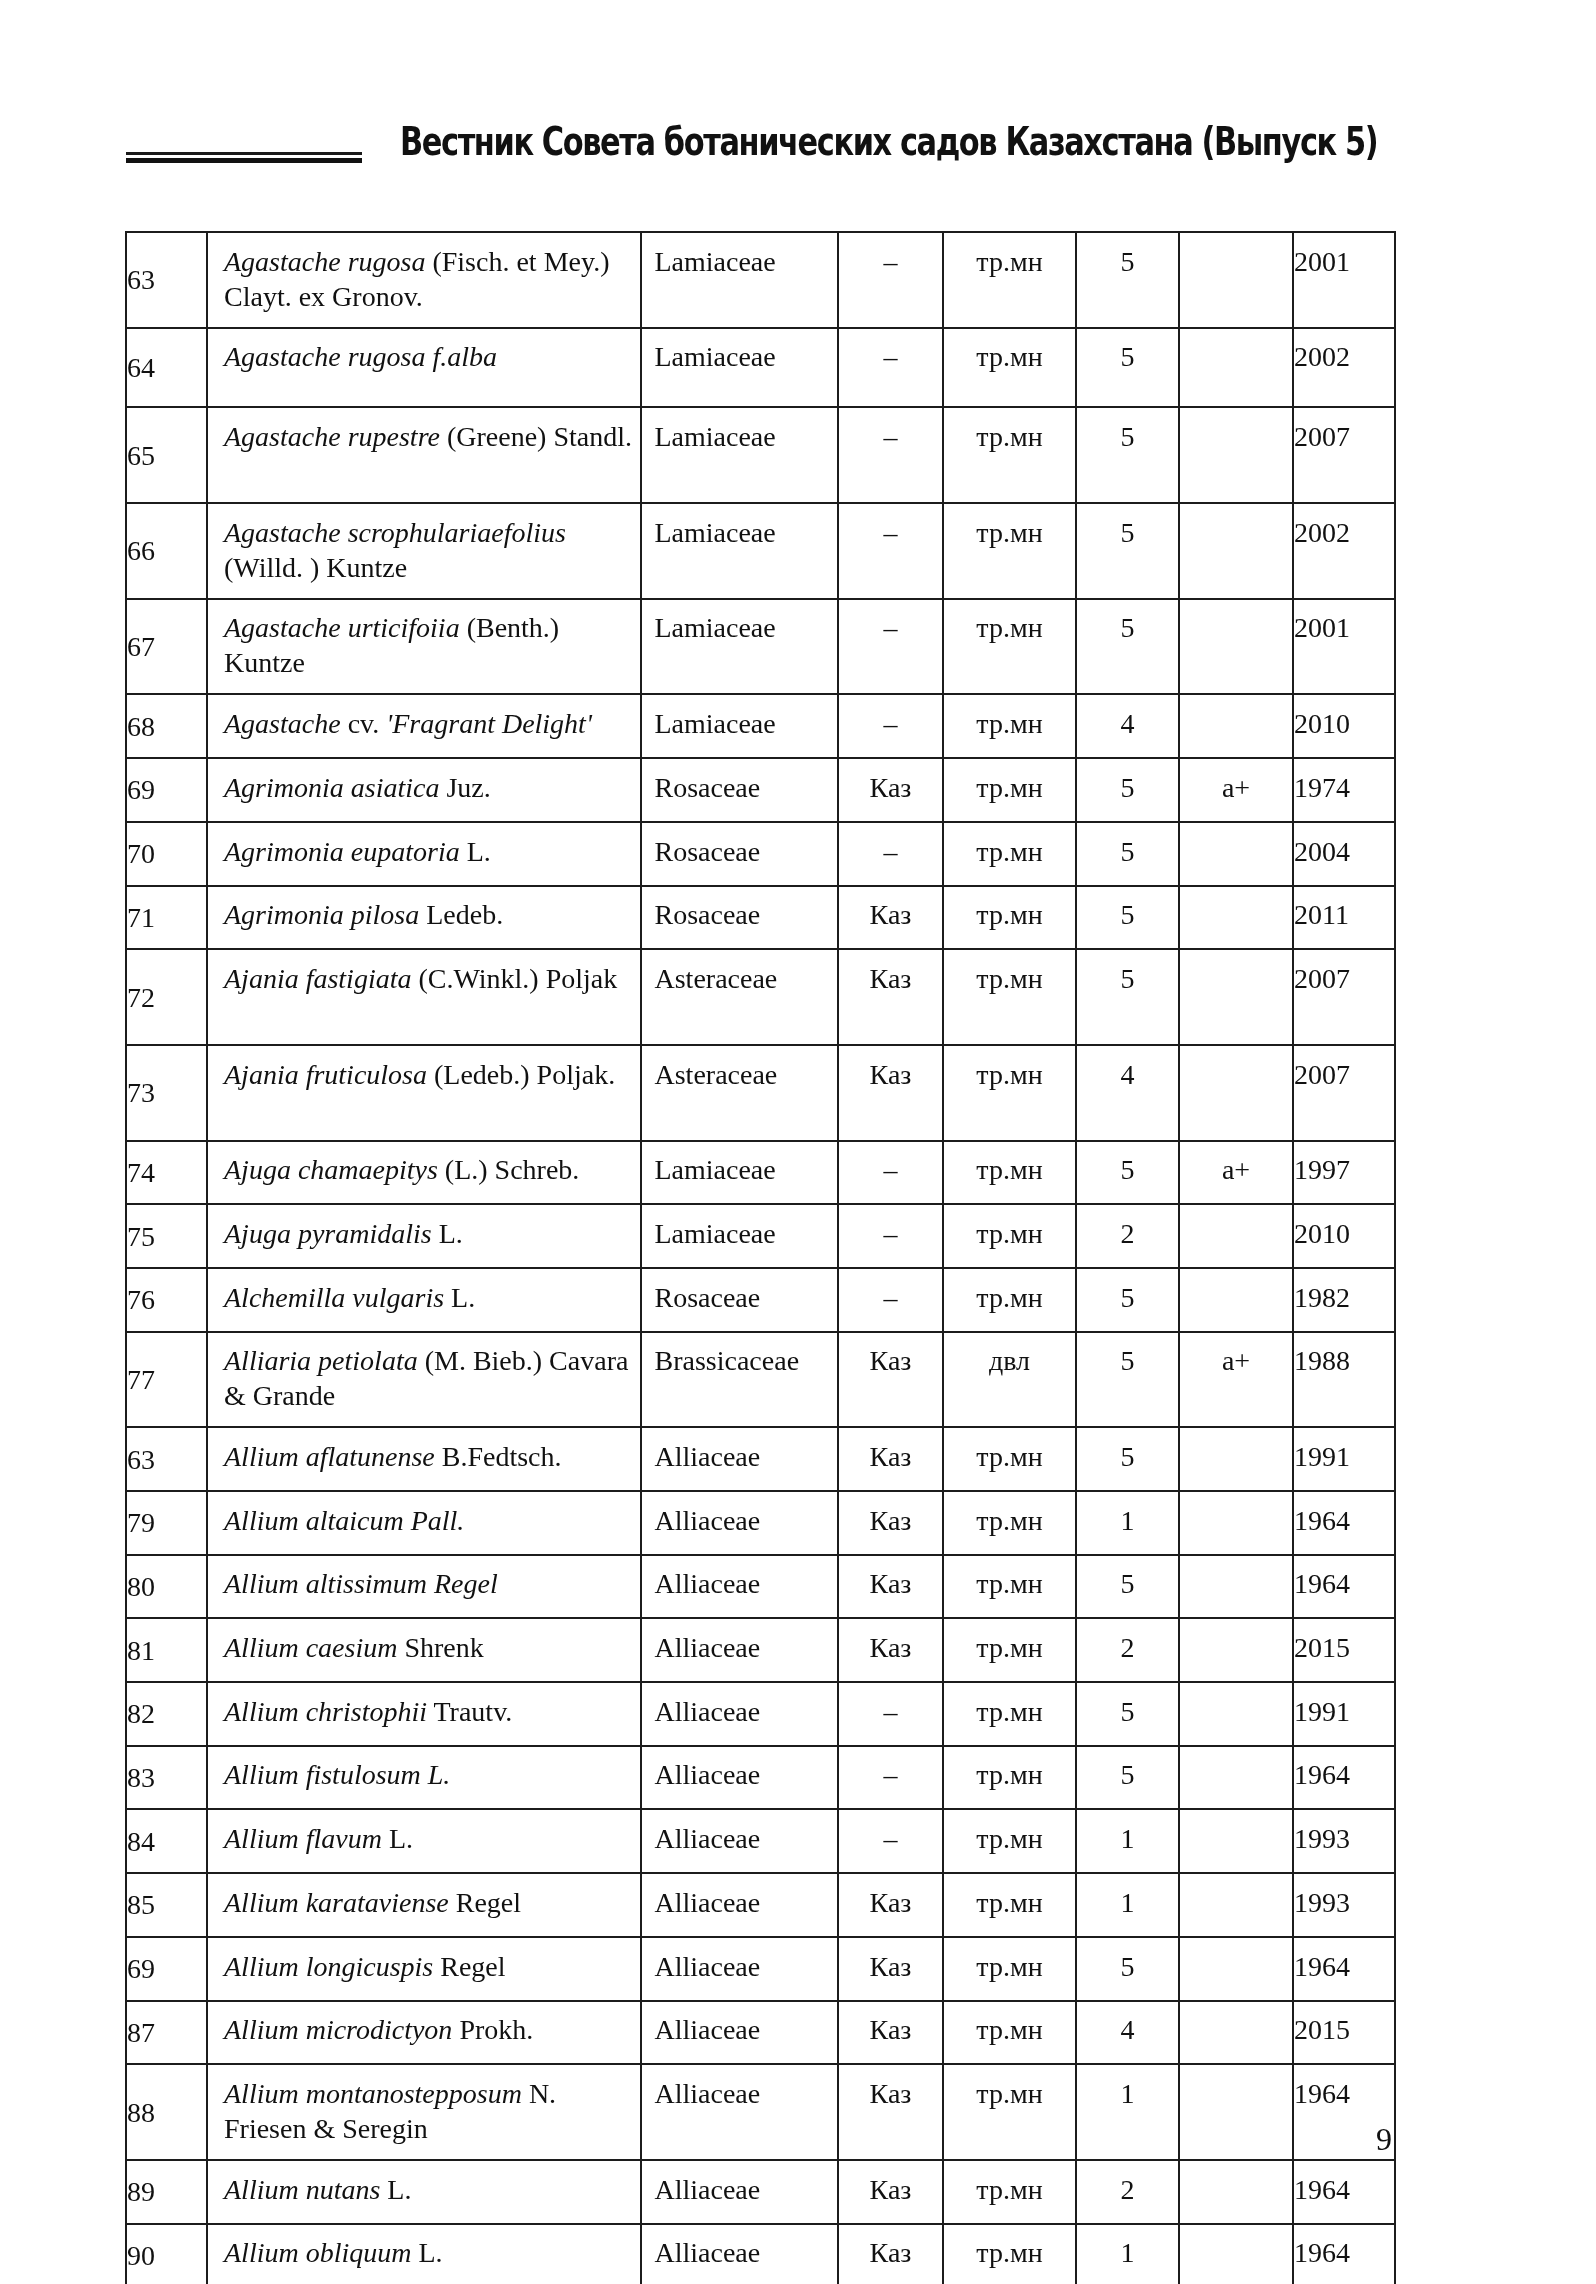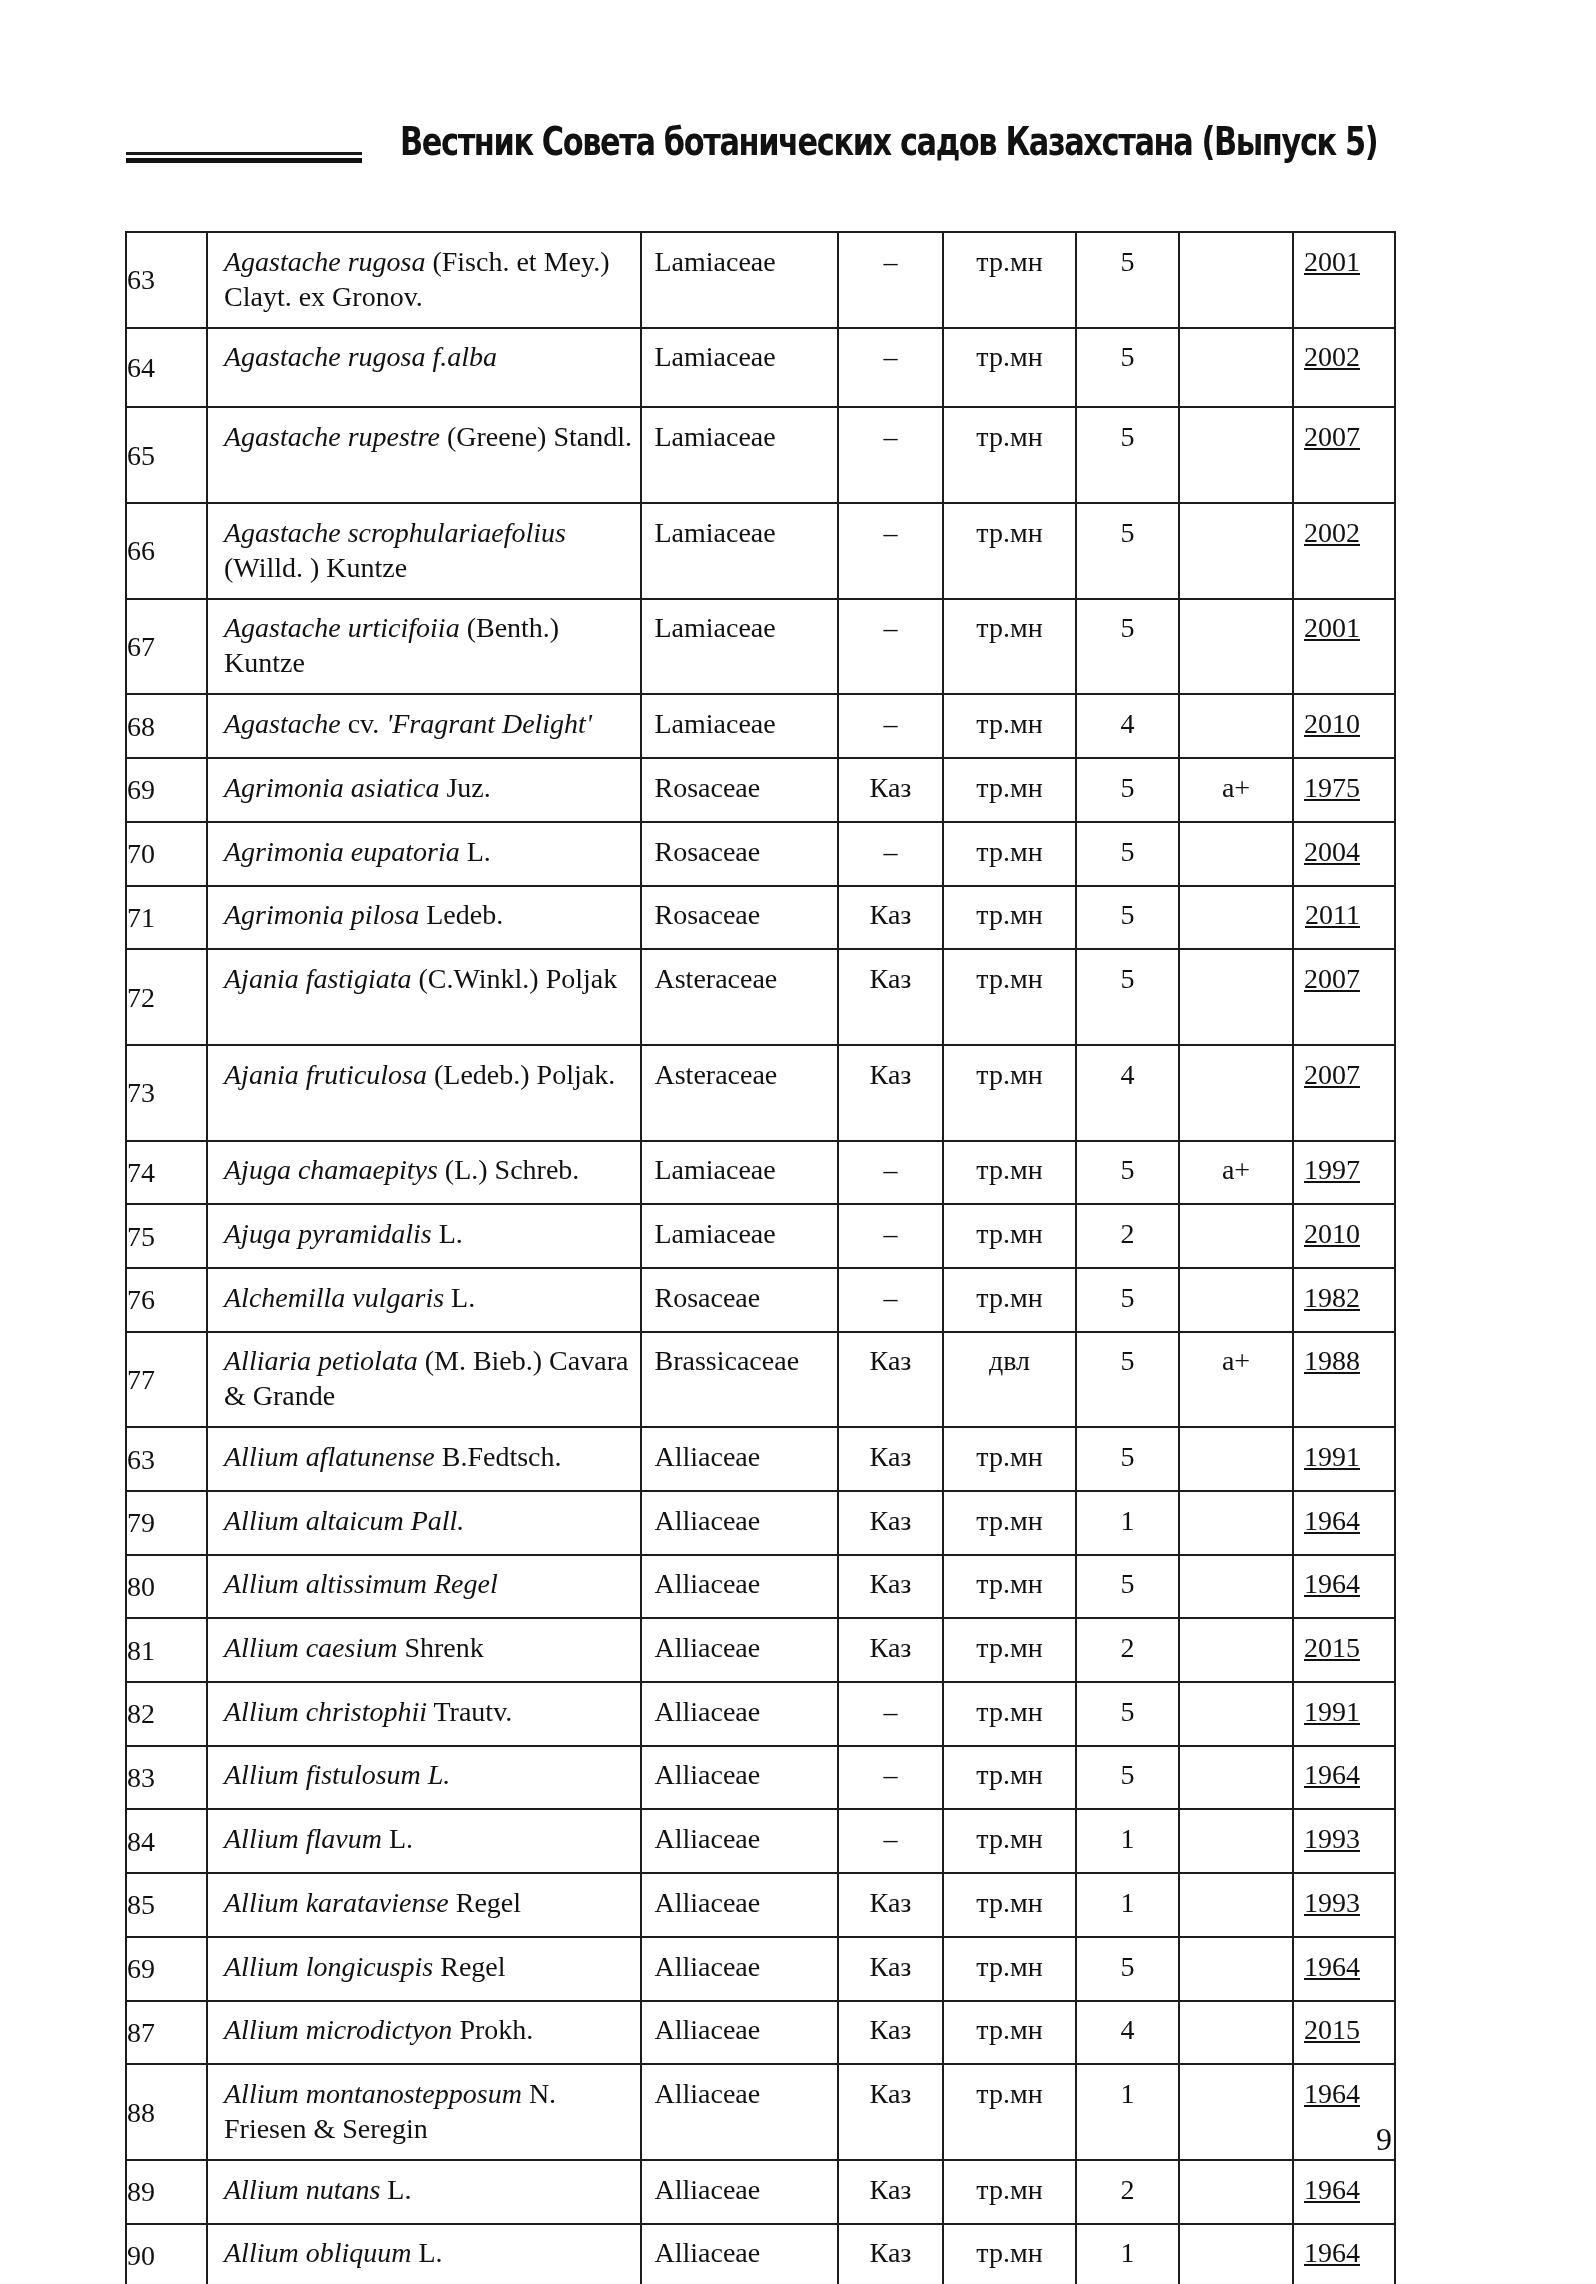--- a/index.html
+++ b/index.html
@@ -12,21 +12,21 @@
          letter-spacing: -1.8px; transform: scaleX(0.78); transform-origin: left center;
          white-space: nowrap; color: #111; line-height: 72px; }
   table.species { position: absolute; left: 125px; top: 231px; border-collapse: collapse;
          table-layout: fixed; width: 1268px; }
   table.species td { border: 2.7px solid #1c1c1c; vertical-align: top; padding: 0; font-size: 28px; line-height: 35px; }
   td.num { text-align: left; vertical-align: middle !important; font-size: 21.5px; }
   td.name { padding: 10.7px 0 0 16px !important; }
   td.family { font-size: 23px; padding: 10.7px 0 0 12.5px !important; }
   td.center { text-align: center; padding-top: 10.7px !important; }
   td.small { font-size: 22.4px; }
-  td.year { text-align: right; padding: 10.7px 34px 0 0 !important; text-decoration: underline; }
+  td.year { padding: 10.7px 34px 0 0 !important; }
   .it { font-style: italic; }
   tr.h1 td { height: 51px; }
   tr.h2 td { height: 83px; }
   tr.h3 td { height: 67px; }
   .page-number { position: absolute; left: 1376px; top: 2121px; font-size: 32px; }
 </style>
 </head>
 <body>
 
 <div class="rule-top"></div>
@@ -106,21 +106,21 @@
         <td class="year">2010</td>
       </tr>
       <tr class="h1">
         <td class="num">69</td>
         <td class="name"><span class="it">Agrimonia asiatica</span><span> Juz.</span></td>
         <td class="family">Rosaceae</td>
         <td class="center">Каз</td>
         <td class="center">тр.мн</td>
         <td class="center">5</td>
         <td class="center">а+</td>
-        <td class="year">1975</td>
+        <td class="year">1974</td>
       </tr>
       <tr class="h1">
         <td class="num">70</td>
         <td class="name"><span class="it">Agrimonia eupatoria</span><span> L.</span></td>
         <td class="family">Rosaceae</td>
         <td class="center">–</td>
         <td class="center">тр.мн</td>
         <td class="center">5</td>
         <td class="center"></td>
         <td class="year">2004</td>

